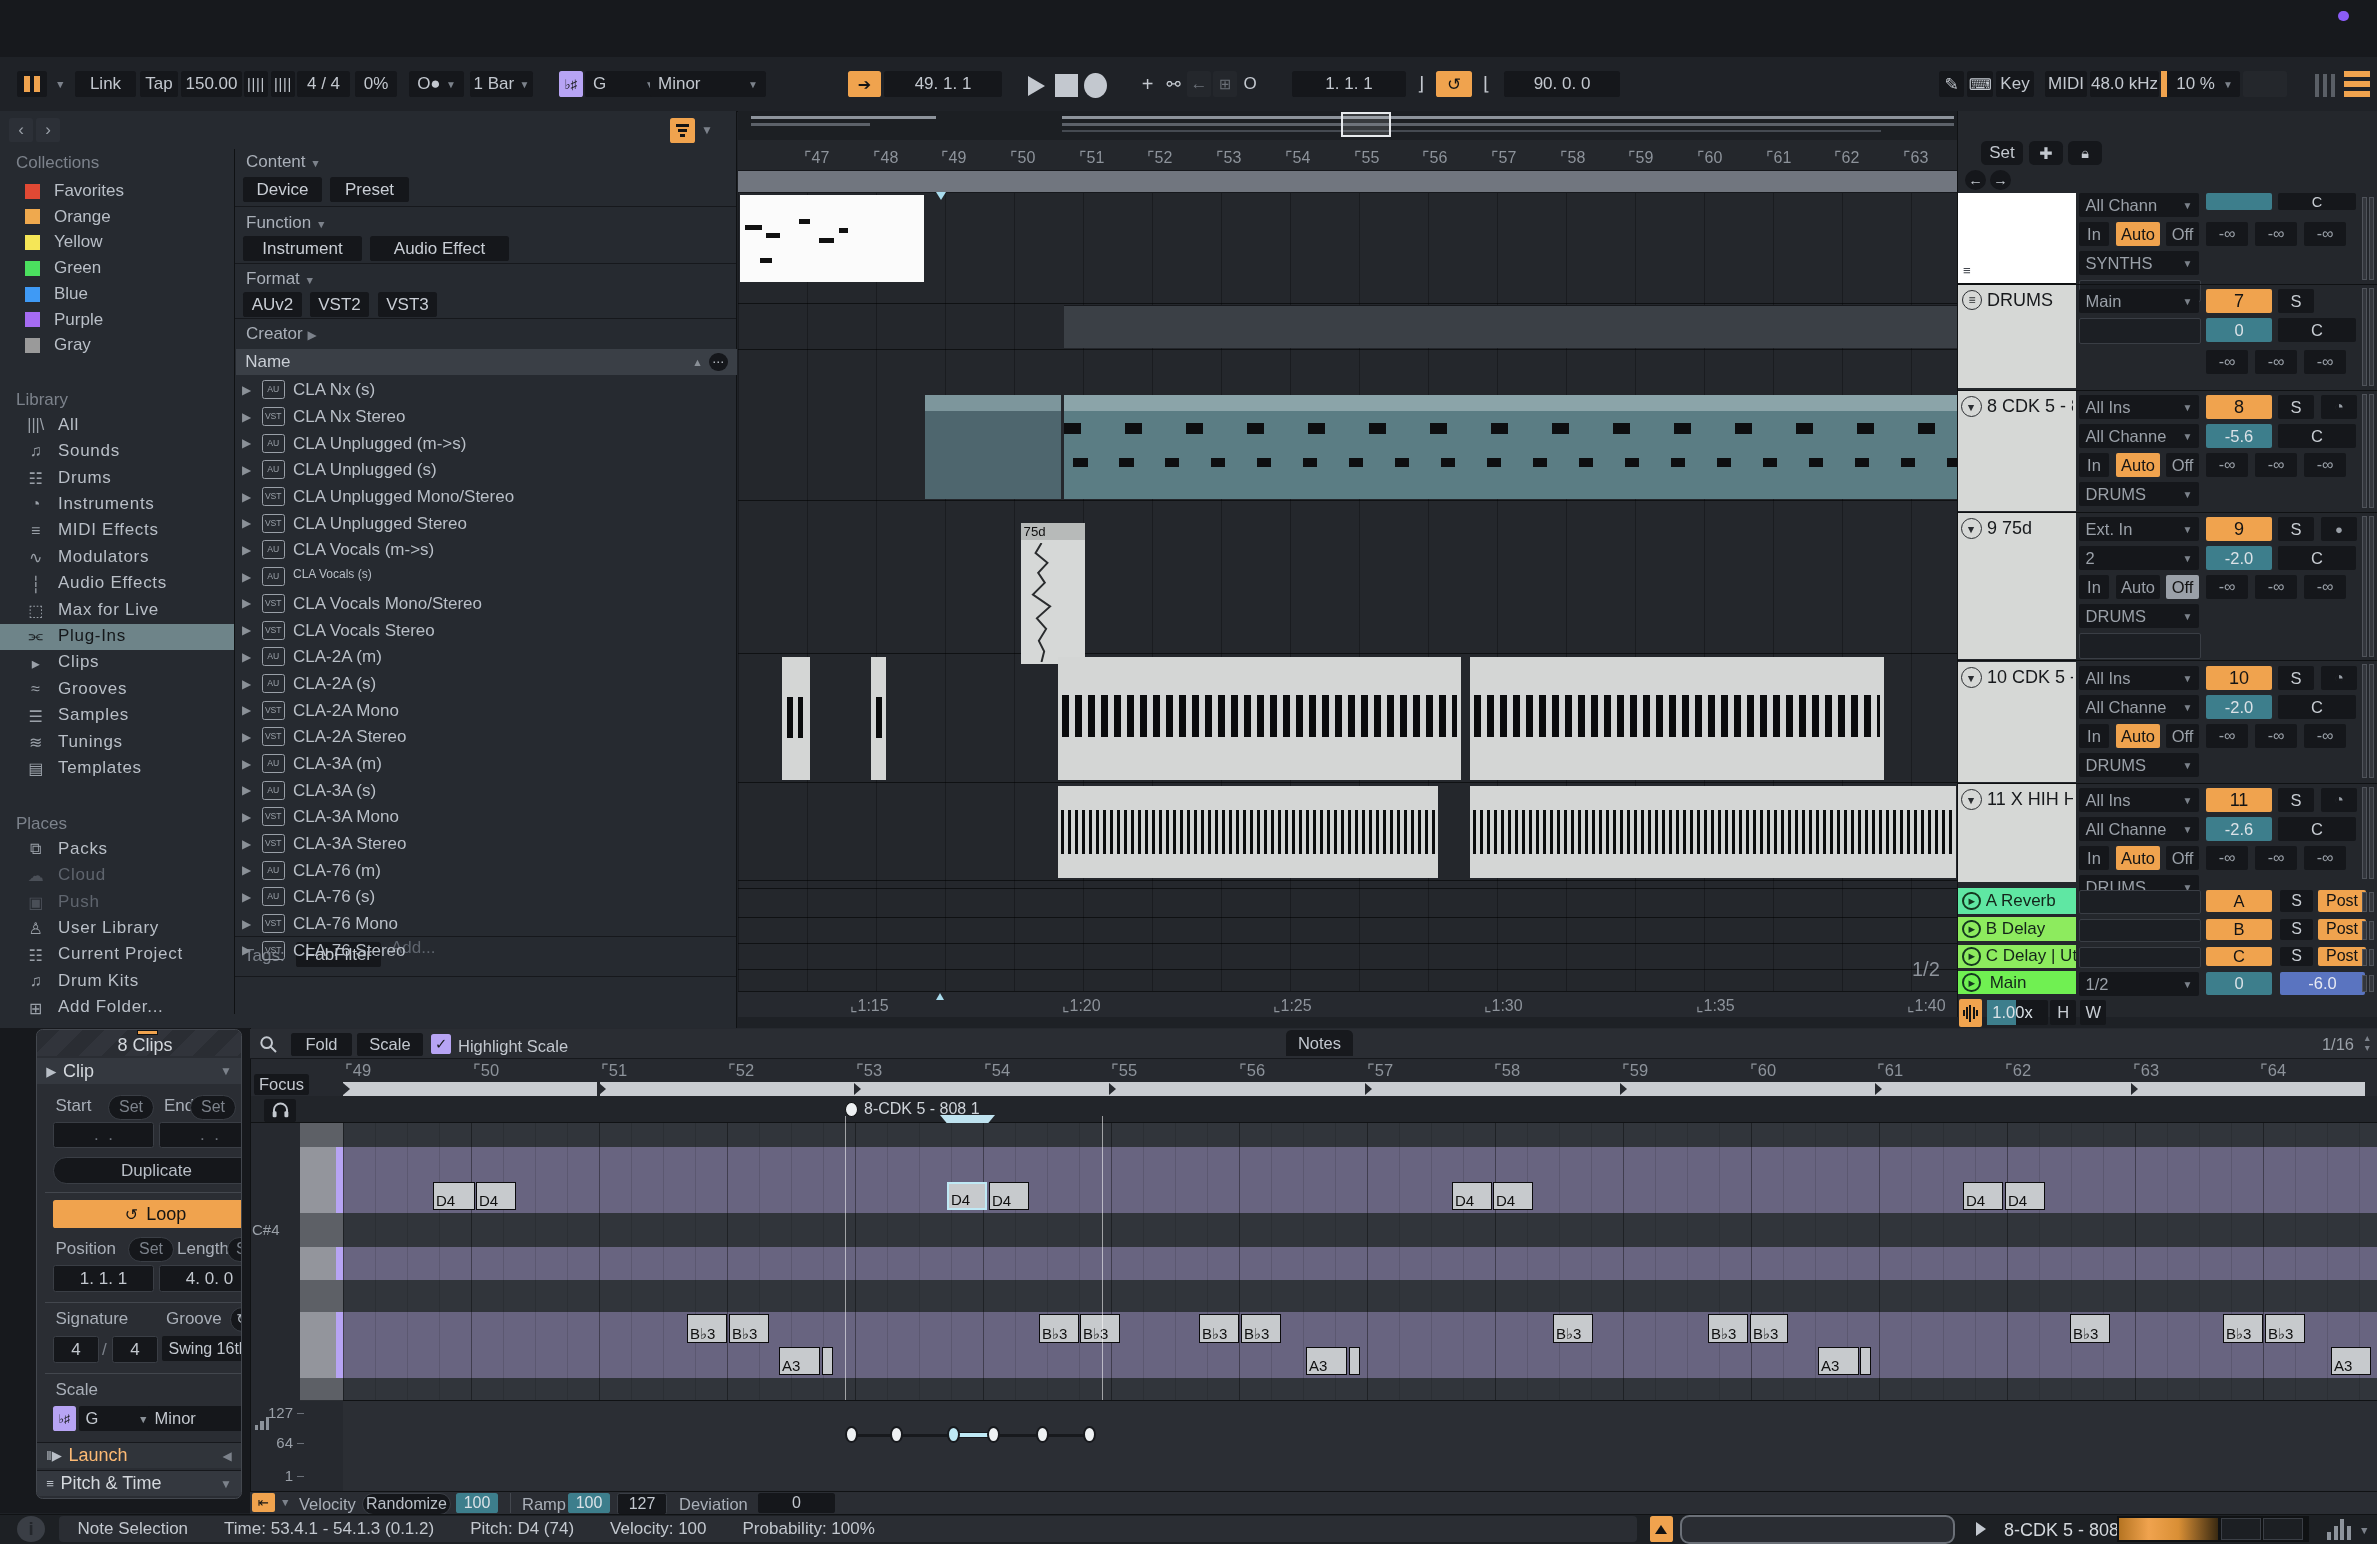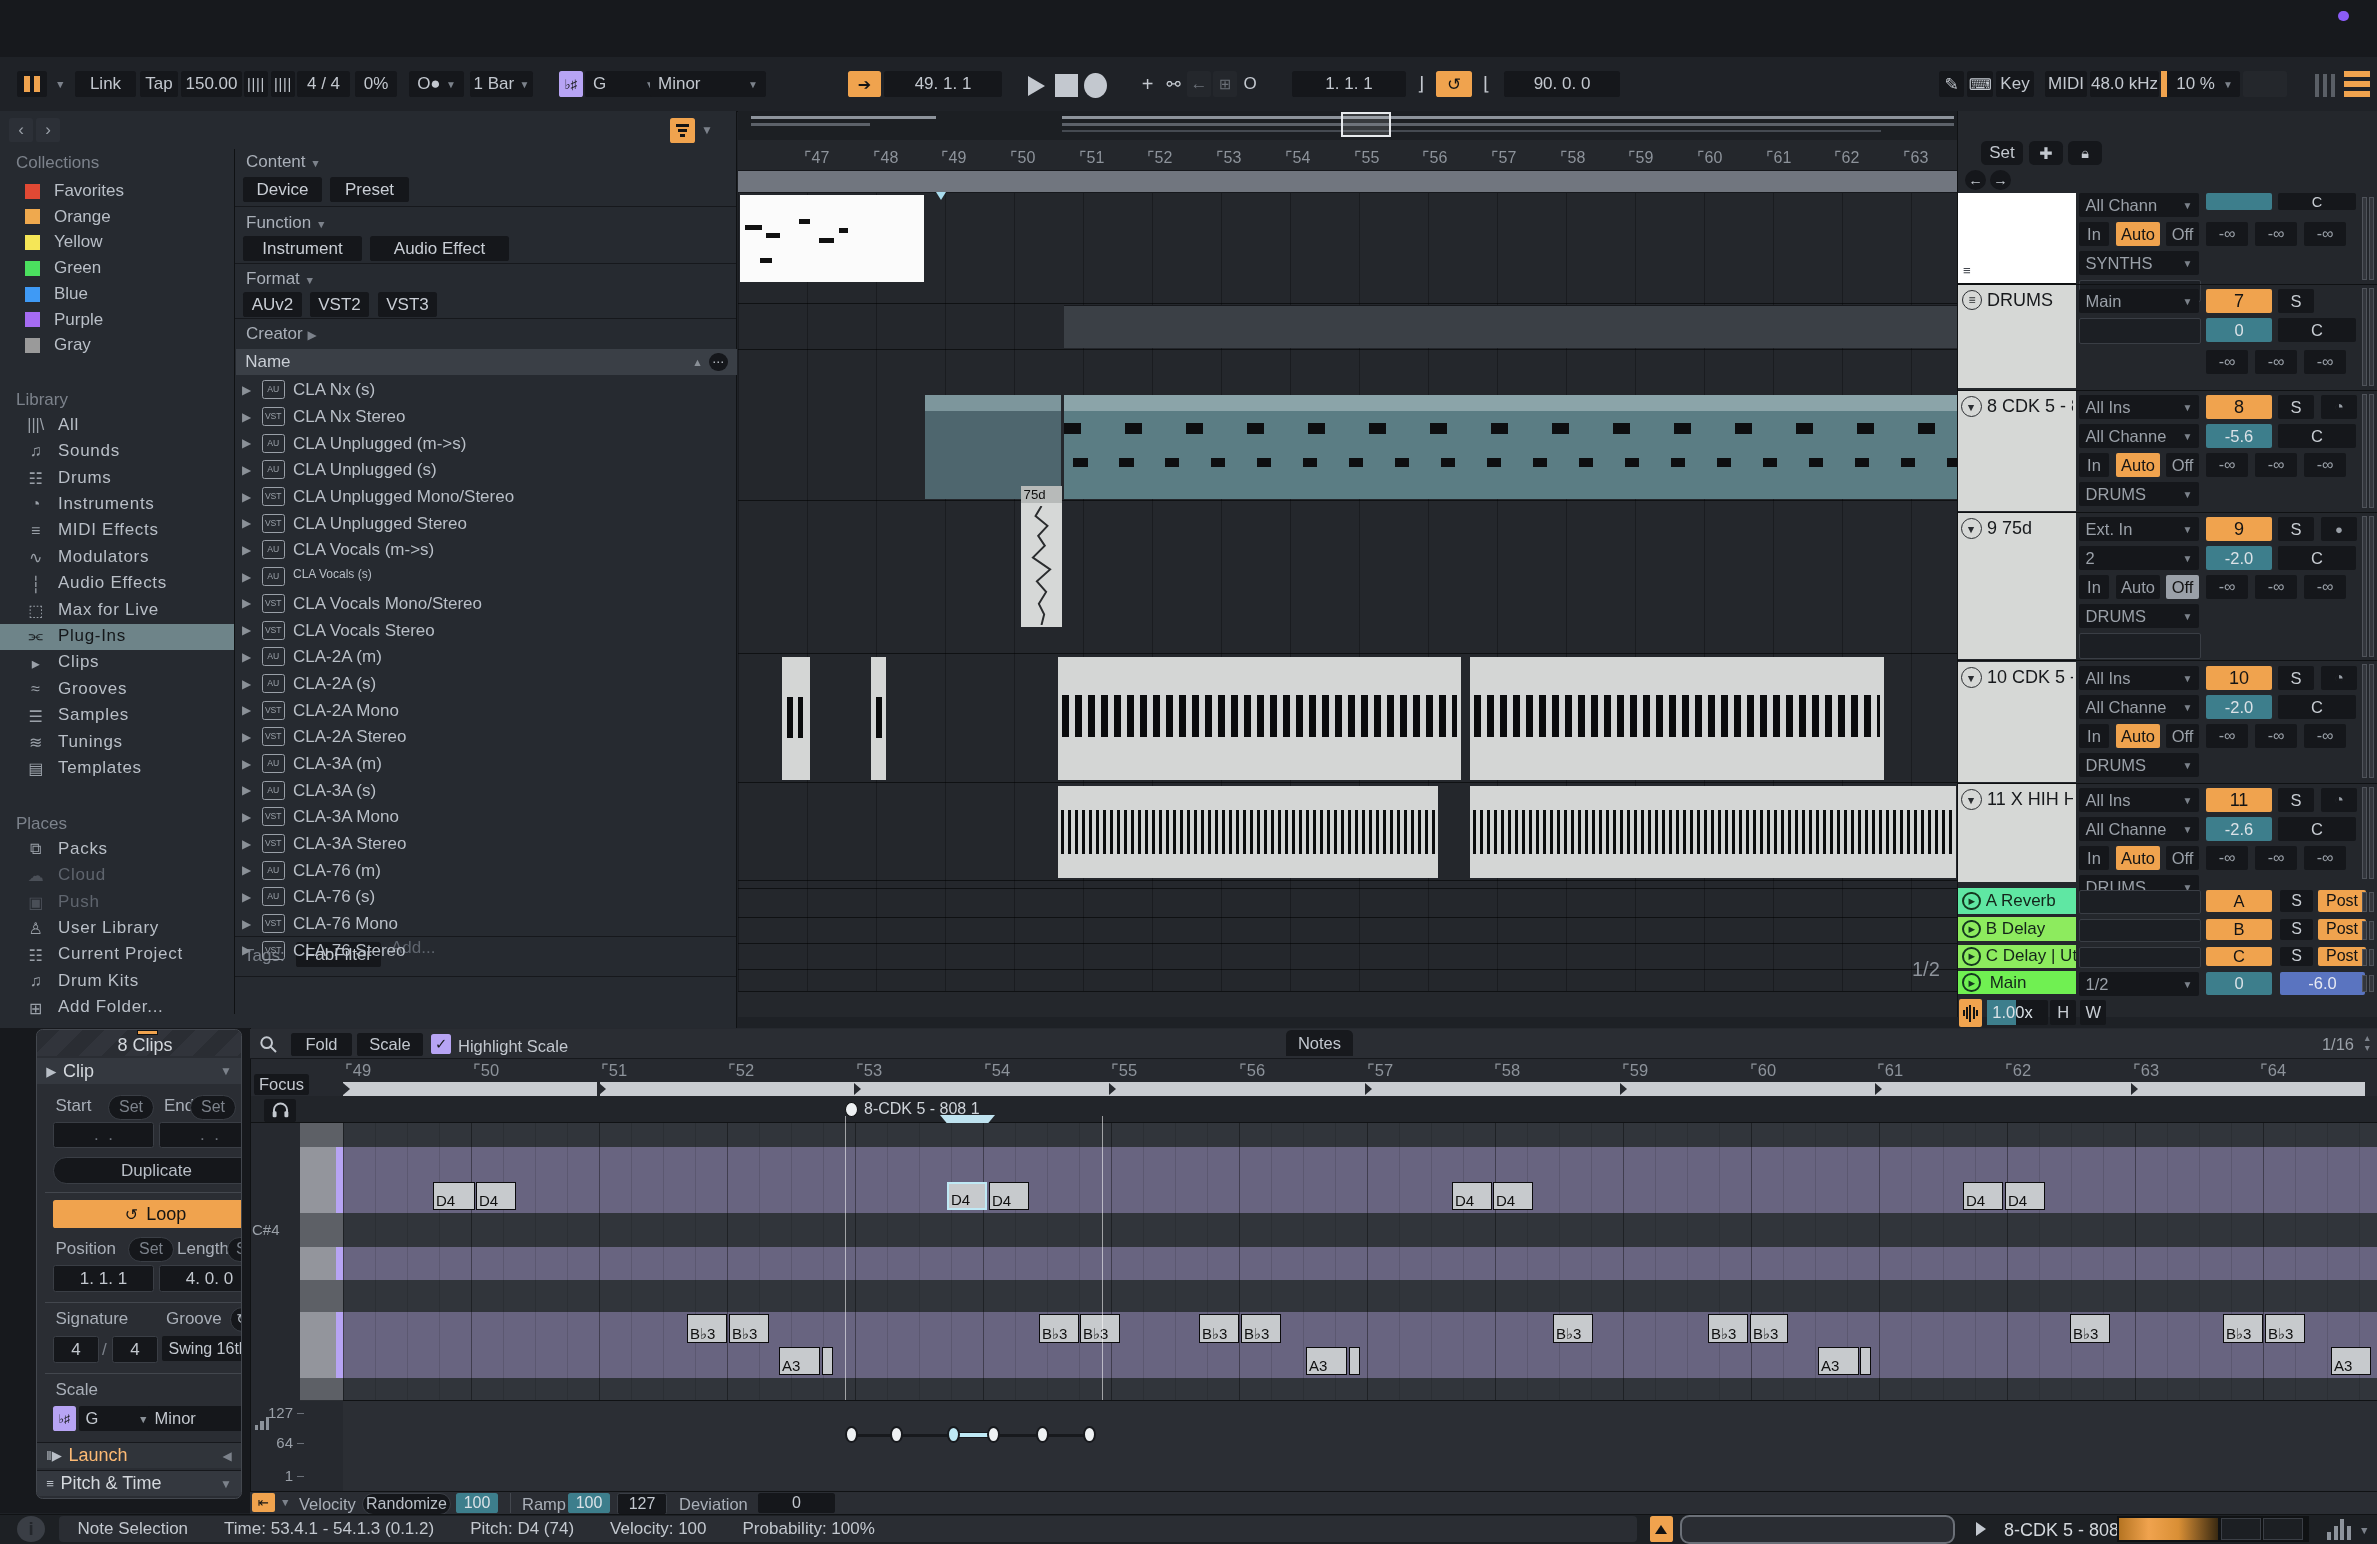--- a/index.html
+++ b/index.html
@@ -227,21 +227,21 @@
         </div>
         <div style="position: absolute; left: 326px; top: 194px; width: 893px; height: 42px; background: rgb(59, 64, 70); border-top: 1.3px solid rgb(22, 24, 28);"></div>
         <div style="position: absolute; left: 187px; top: 284px; width: 136px; height: 104px; background: rgb(78, 102, 110);">
           <div style="position: absolute; left: 0px; top: 0px; width: 100%; height: 16px; background: rgb(125, 150, 156);"></div>
         </div>
         <div style="position: absolute; left: 326px; top: 284px; width: 893px; height: 104px; background: rgb(91, 125, 132);">
           <div style="position: absolute; left: 0px; top: 0px; width: 100%; height: 16px; background: rgb(139, 164, 169);"></div>
           <div style="position: absolute; left: 0px; top: 28px; width: 100%; height: 10.6px; background: repeating-linear-gradient(90deg, rgb(13, 14, 16) 0px, rgb(13, 14, 16) 17px, transparent 17px, transparent 61px);"></div>
           <div style="position: absolute; left: 9.2px; top: 63px; width: 100%; height: 9.2px; background: repeating-linear-gradient(90deg, rgb(13, 14, 16) 0px, rgb(13, 14, 16) 14.5px, transparent 14.5px, transparent 46px);"></div>
         </div>
-        <div style="position: absolute; left: 283px; top: 375px; width: 41px; height: 141px; background: rgb(214, 216, 215);">
+        <div style="position: absolute; left: 283px; top: 412px; width: 64px; height: 141px; background: rgb(214, 216, 215);">
           <div style="position: absolute; left: 0px; top: 0px; width: 100%; height: 17px; background: rgb(183, 186, 185); color: rgb(17, 17, 17); font-size: 13.2px; display: flex; align-items: center; padding-left: 2.6px; box-sizing: border-box;">75d</div>
           <svg width="41" height="119" style="position: absolute; left: 0px; top: 20px;" viewBox="0 0 62 180">
             <polyline points="31,0 22,15 40,30 26,45 36,60 18,78 44,96 24,114 38,130 27,148 35,164 31,180" fill="none" stroke="#2a2c2e" stroke-width="3"></polyline>
           </svg>
         </div>
         <div style="position: absolute; left: 44px; top: 546px; width: 28px; height: 123px; background: rgb(212, 214, 213);">
           <div style="position: absolute; left: 5.3px; top: 40px; width: 5.3px; height: 41px; background: rgb(11, 12, 13);"></div>
           <div style="position: absolute; left: 16px; top: 40px; width: 5.3px; height: 41px; background: rgb(11, 12, 13);"></div>
         </div>
         <div style="position: absolute; left: 133px; top: 546px; width: 15px; height: 123px; background: rgb(212, 214, 213);">
@@ -254,20 +254,29 @@
           <div style="position: absolute; left: 4px; top: 38px; width: 406px; height: 42px; background: repeating-linear-gradient(90deg, rgb(11, 12, 13) 0px, rgb(11, 12, 13) 7.3px, transparent 7.3px, transparent 13px);"></div>
         </div>
         <div style="position: absolute; left: 320px; top: 675px; width: 380px; height: 92px; background: rgb(212, 214, 213);">
           <div style="position: absolute; left: 2.6px; top: 24px; width: 375px; height: 44px; background: repeating-linear-gradient(90deg, rgb(11, 12, 13) 0px, rgb(11, 12, 13) 3.3px, transparent 3.3px, transparent 7px);"></div>
         </div>
         <div style="position: absolute; left: 732px; top: 675px; width: 486px; height: 92px; background: rgb(212, 214, 213);">
           <div style="position: absolute; left: 2.6px; top: 24px; width: 481px; height: 44px; background: repeating-linear-gradient(90deg, rgb(11, 12, 13) 0px, rgb(11, 12, 13) 3.3px, transparent 3.3px, transparent 7px);"></div>
         </div>
       </div>
 
+    <div class="abs" style="left:0;top:880px;width:1219px;height:26.4px;background:#26292f;border-top:1.3px solid #101214;" id="arr-times">
+        <div style="position: absolute; left: 112px; top: 4px; font-size: 16px; color: rgb(141, 147, 155);">⌞1:15</div>
+        <div style="position: absolute; left: 324px; top: 4px; font-size: 16px; color: rgb(141, 147, 155);">⌞1:20</div>
+        <div style="position: absolute; left: 535px; top: 4px; font-size: 16px; color: rgb(141, 147, 155);">⌞1:25</div>
+        <div style="position: absolute; left: 746px; top: 4px; font-size: 16px; color: rgb(141, 147, 155);">⌞1:30</div>
+        <div style="position: absolute; left: 958px; top: 4px; font-size: 16px; color: rgb(141, 147, 155);">⌞1:35</div>
+        <div style="position: absolute; left: 1169px; top: 4px; font-size: 16px; color: rgb(141, 147, 155);">⌞1:40</div>
+        <div style="position: absolute; left: 198px; top: 1.3px; width: 0px; height: 0px; border-left: 4.6px solid transparent; border-right: 4.6px solid transparent; border-bottom: 7.3px solid rgb(169, 220, 238);"></div>
+      </div>
     <div class="lbl dim" style="left:1174px;top:847px;font-size:20px;color:#8d939b;">1/2</div>
   </div>
 
   <div class="abs" style="left:1957px;top:111px;width:421px;height:906px;background:#24272c;border-left:1.3px solid #101214;"></div>
   <div class="chip" style="left:1981px;top:141px;width:42px;height:24px;border-radius:5.3px;">
       <span>Set</span>
     </div>
   <div class="chip" style="left:2029px;top:141px;width:34px;height:24px;border-radius:5.3px;font-size:16px;">✚</div>
   <div class="chip" style="left:2068px;top:141px;width:34px;height:24px;border-radius:5.3px;font-size:14.5px;">🔒︎</div>
   <div class="chip" style="left:1965px;top:170px;width:21px;height:20px;border-radius:50%;font-size:14.5px;">←</div>

